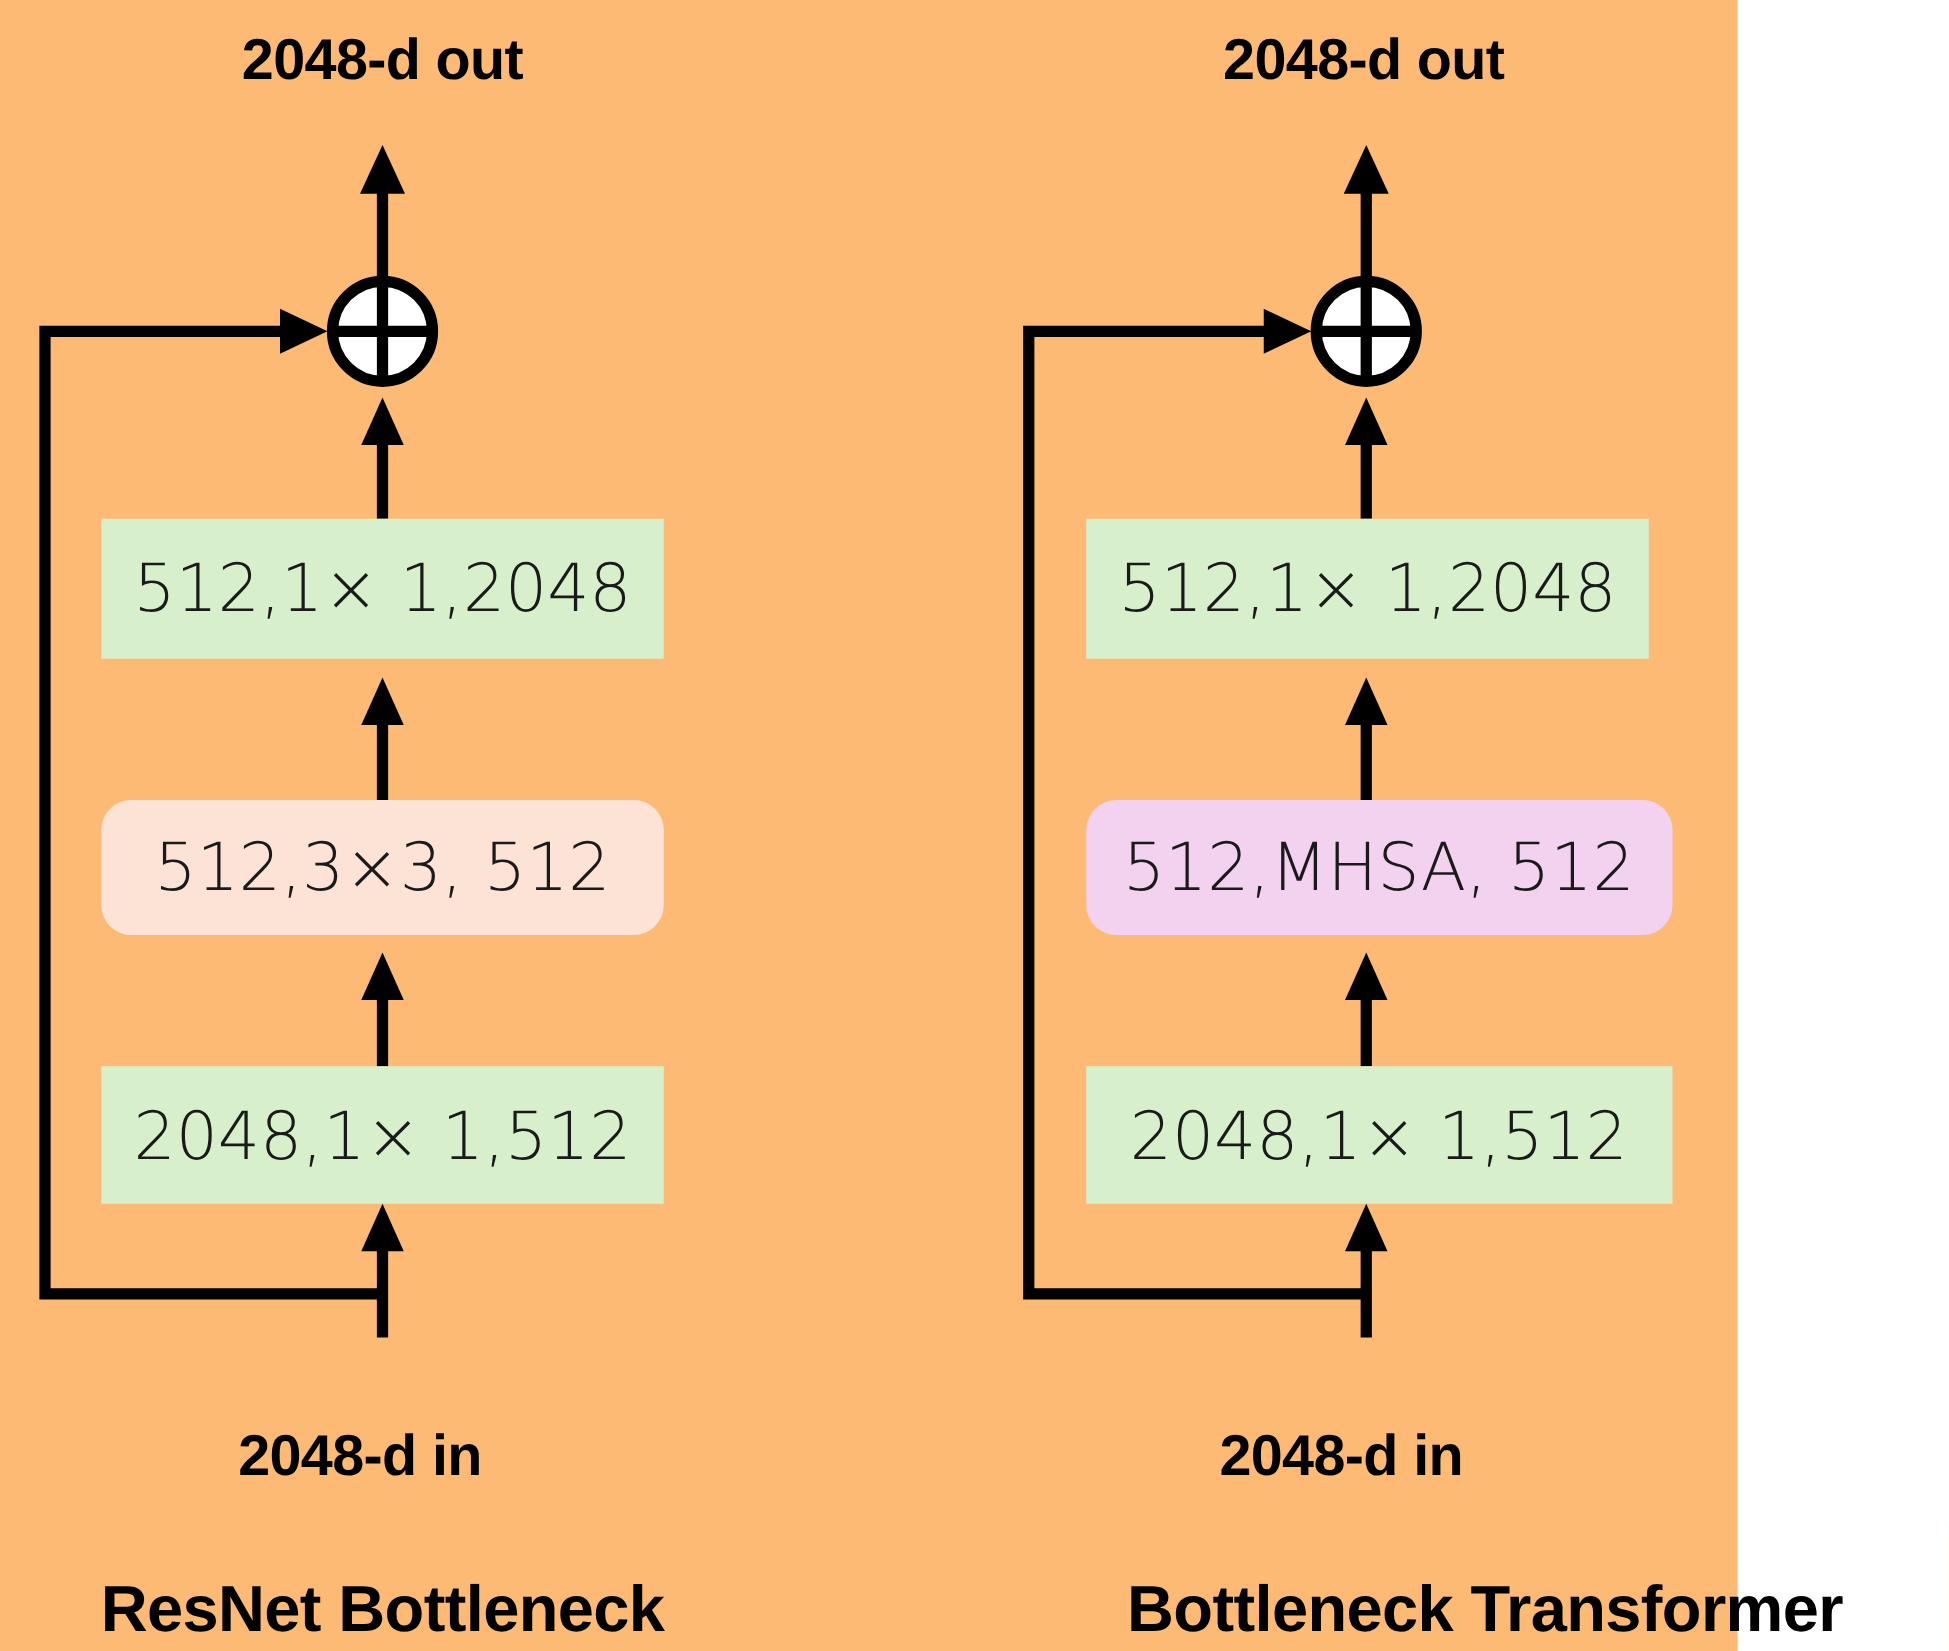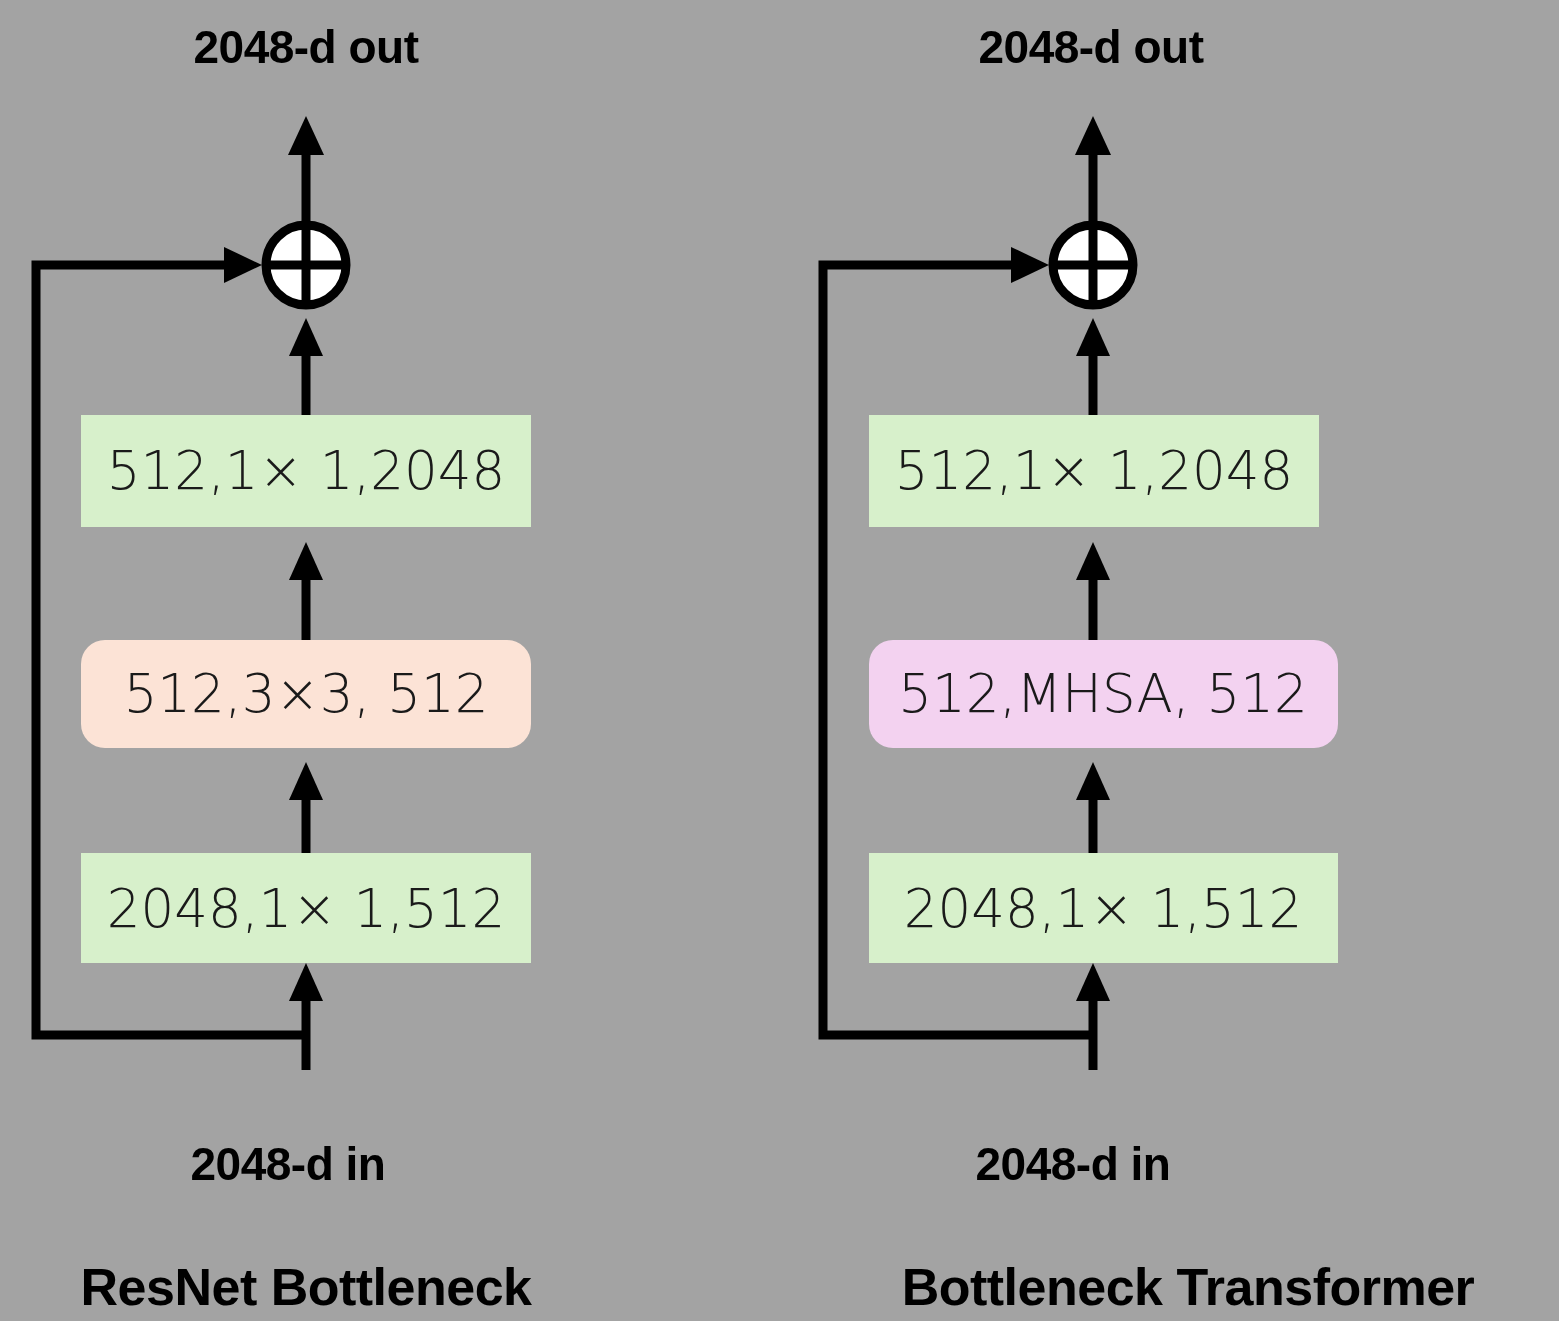--- a/index.html
+++ b/index.html
@@ -8,23 +8,23 @@
     background: #ffffff;
   }
   body {
     width: 1559px;
     height: 1321px;
     font-family: "Liberation Sans", sans-serif;
     overflow: hidden;
   }
   #diagram-root {
     position: relative;
-    width: 1559px;
+    width: 1390px;
     height: 1321px;
-    background: #a3a3a3;
+    background: #fdba74;
   }
   svg.diagram {
     display: block;
     width: 1559px;
     height: 1321px;
   }
   .hdr-text {
     font-family: "Liberation Sans", sans-serif;
     font-weight: bold;
     font-size: 46px;

